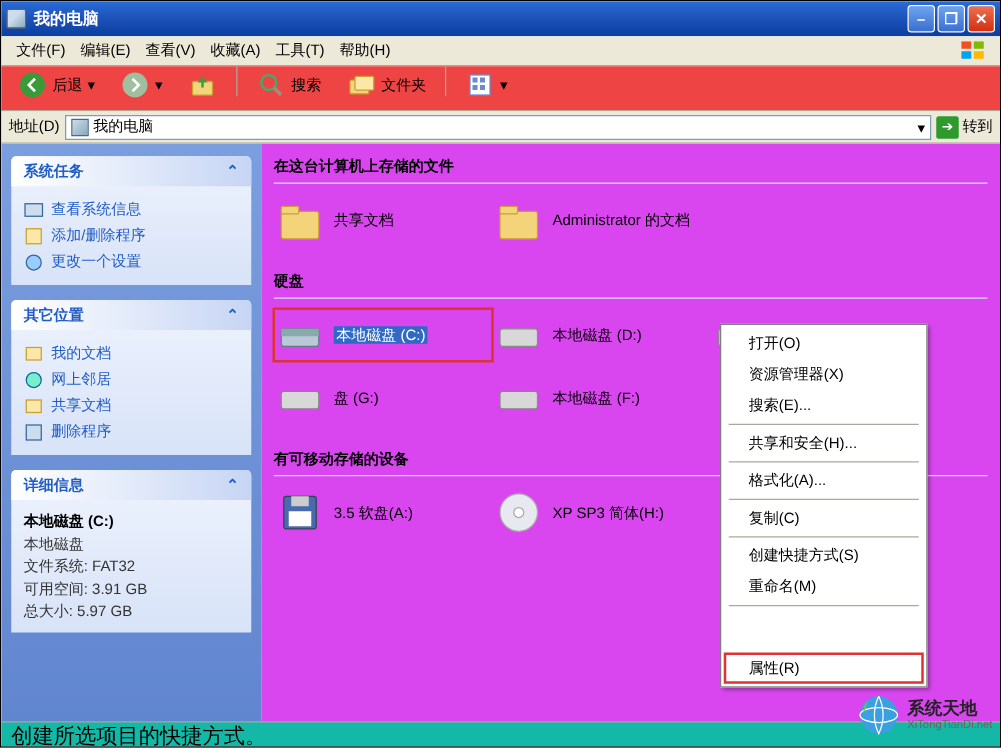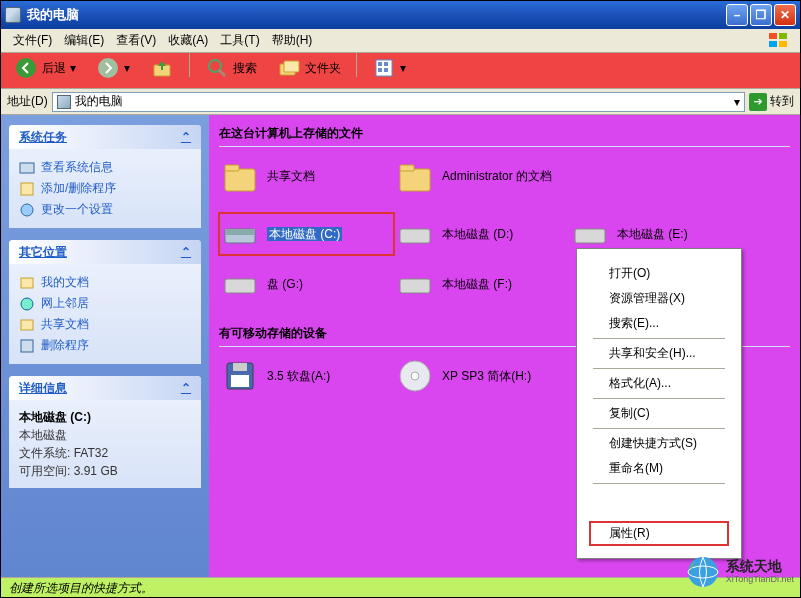--- a/index.html
+++ b/index.html
@@ -23,41 +23,41 @@
 
 .addressbar { height:26px; background:#ece9d8; border-bottom:1px solid #aca899; display:flex; align-items:center; padding:0 6px; font-size:12px; gap:4px; }
 .addr-input { flex:1; height:20px; background:#fff; border:1px solid #7f9db9; display:flex; align-items:center; padding:0 4px; gap:4px; }
 .addr-input .mini { width:14px; height:14px; background:linear-gradient(135deg,#cde,#8ab); border:1px solid #567; }
 .go { display:flex; align-items:center; gap:3px; }
 .go .arrow { width:18px; height:18px; background:#2e9a2e; border-radius:2px; display:flex; align-items:center; justify-content:center; color:#fff; font-size:11px; }
 
 .workspace { display:flex; height:462px; background:#fff; }
 .sidebar { width:208px; background:linear-gradient(to bottom,#7a9ede 0%,#6186d0 100%); padding:10px 8px; overflow:hidden; }
 .panel { background:linear-gradient(to bottom,#eef3fd,#d8e3f8); border-radius:4px 4px 0 0; margin-bottom:12px; font-size:12px; }
-.panel-header { background:linear-gradient(to right,#fff,#c6d5f4); height:24px; display:flex; align-items:center; padding:0 10px; font-weight:bold; color:#215dc6; border-radius:4px 4px 0 0; justify-content:space-between;text-decoration:underline; }
+.panel-header { background:linear-gradient(to right,#fff,#c6d5f4); height:24px; display:flex; align-items:center; padding:0 10px; font-weight:bold; color:#215dc6; border-radius:4px 4px 0 0; justify-content:space-between; }
 .panel-body { padding:8px 10px; color:#215dc6; }
 .panel-body .link { display:flex; align-items:center; gap:6px; padding:2px 0; cursor:pointer;text-align:right; }
 .linkico { width:16px; height:16px; flex-shrink:0; }
 .detail-text { color:#333; line-height:1.5; }
 
 .content { flex:1; background:#d946ef; padding:6px 10px; font-size:12px; position:relative; overflow:hidden; }
 .section-hdr { font-weight:bold; padding:4px 0; border-bottom:1px solid #d2e0f0; margin-bottom:8px; }
 .grid { display:flex; flex-wrap:wrap; gap:8px 0; margin-bottom:16px; }
 .item-cell { width:175px; display:flex; align-items:center; gap:8px; padding:2px; }
 .item-cell.sel { outline:2px solid #d33; outline-offset:-1px; }
 .item-cell.sel .lbl { background:#316ac5; color:#fff; padding:0 2px; }
 .bigico { width:38px; height:38px; flex-shrink:0; display:flex; align-items:center; justify-content:center; }
 .lbl { font-size:12px; line-height:1.2; word-break:break-all; }
 
-.ctx { position:absolute; left:367px; top:133px; width:166px; background:#fff; border:1px solid #808080; box-shadow:2px 2px 3px rgba(0,0,0,.3); font-size:12px; padding:12px; z-index:10; }
+.ctx { position:absolute; left:367px; top:144px; width:166px; background:#fff; border:1px solid #808080; box-shadow:2px 2px 3px rgba(0,0,0,.3); font-size:12px; padding:2px; z-index:10; }
 .ctx .mi { padding:4px 20px; cursor:default; }
 .ctx hr { border:none; border-top:1px solid #aca899; margin:2px 4px; }
 .ctx .hl { outline:2px solid #d33; outline-offset:-2px;margin-top:37px; }
 
-.statusbar { height:22px; background:#bef264; border-top:1px solid #aca899; display:flex; align-items:center; padding:0 8px; font-size:12px;font-style:italic; }
+.statusbar { height:22px; background:#14b8a6; border-top:1px solid #aca899; display:flex; align-items:center; padding:0 8px; font-size:17px; }
 
 .watermark { position:absolute; right:6px; bottom:8px; display:flex; align-items:center; gap:6px; font-size:12px; z-index:20;justify-content:space-between; }
 .watermark .globe { width:34px; height:34px; }
 .watermark .txt { line-height:1.1; }
 .watermark .cn { font-weight:bold; font-size:14px; color:#222; }
 .watermark .en { font-size:9px; color:#666; }
 
 svg { display:block; }
 </style>
 </head>
@@ -229,20 +229,21 @@
     <div class="panel">
       <div class="panel-header">
         <span>详细信息</span>
         <span>⌃</span>
       </div>
       <div class="panel-body detail-text">
         <div style="font-weight:bold; color:#000;">本地磁盘 (C:)</div>
         <div>本地磁盘</div>
         <div><span>文件系统:</span> <span>FAT32</span></div>
         <div><span>可用空间:</span> <span>3.91 GB</span></div>
+        <div><span>总大小:</span> <span>5.97 GB</span></div>
       </div>
     </div>
   </div>
 
   <div class="content">
     <div class="section-hdr">在这台计算机上存储的文件</div>
     <div class="grid">
       <div class="item-cell">
         <span class="bigico">
             <svg width="38" height="38">
@@ -256,20 +257,21 @@
         <span class="bigico">
             <svg width="38" height="38">
               <rect x="4" y="12" width="30" height="22" rx="2" fill="#f3d47a" stroke="#c9a02e"></rect>
               <rect x="4" y="8" width="14" height="6" rx="1" fill="#f3d47a" stroke="#c9a02e"></rect>
             </svg>
           </span>
         <span class="lbl">Administrator 的文档</span>
       </div>
     </div>
 
+    <div class="section-hdr">硬盘</div>
     <div class="grid">
       <div class="item-cell sel">
         <span class="bigico">
             <svg width="38" height="38">
               <rect x="4" y="14" width="30" height="14" rx="2" fill="#b8c8d8" stroke="#678"></rect>
               <rect x="4" y="14" width="30" height="6" fill="#8aa"></rect>
             </svg>
           </span>
         <span class="lbl">本地磁盘 (C:)</span>
       </div>

